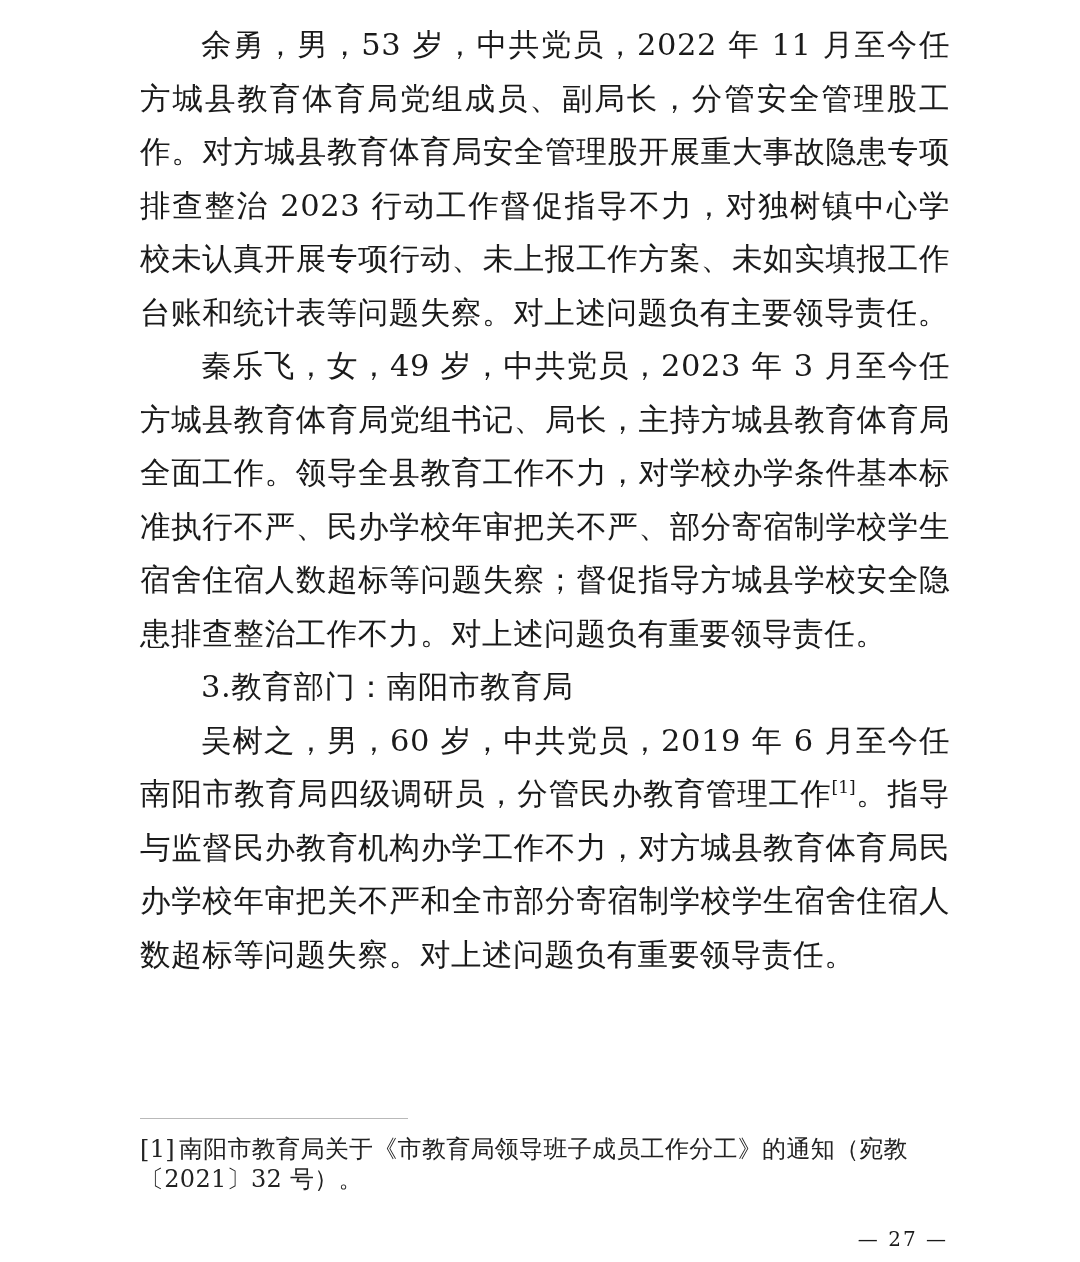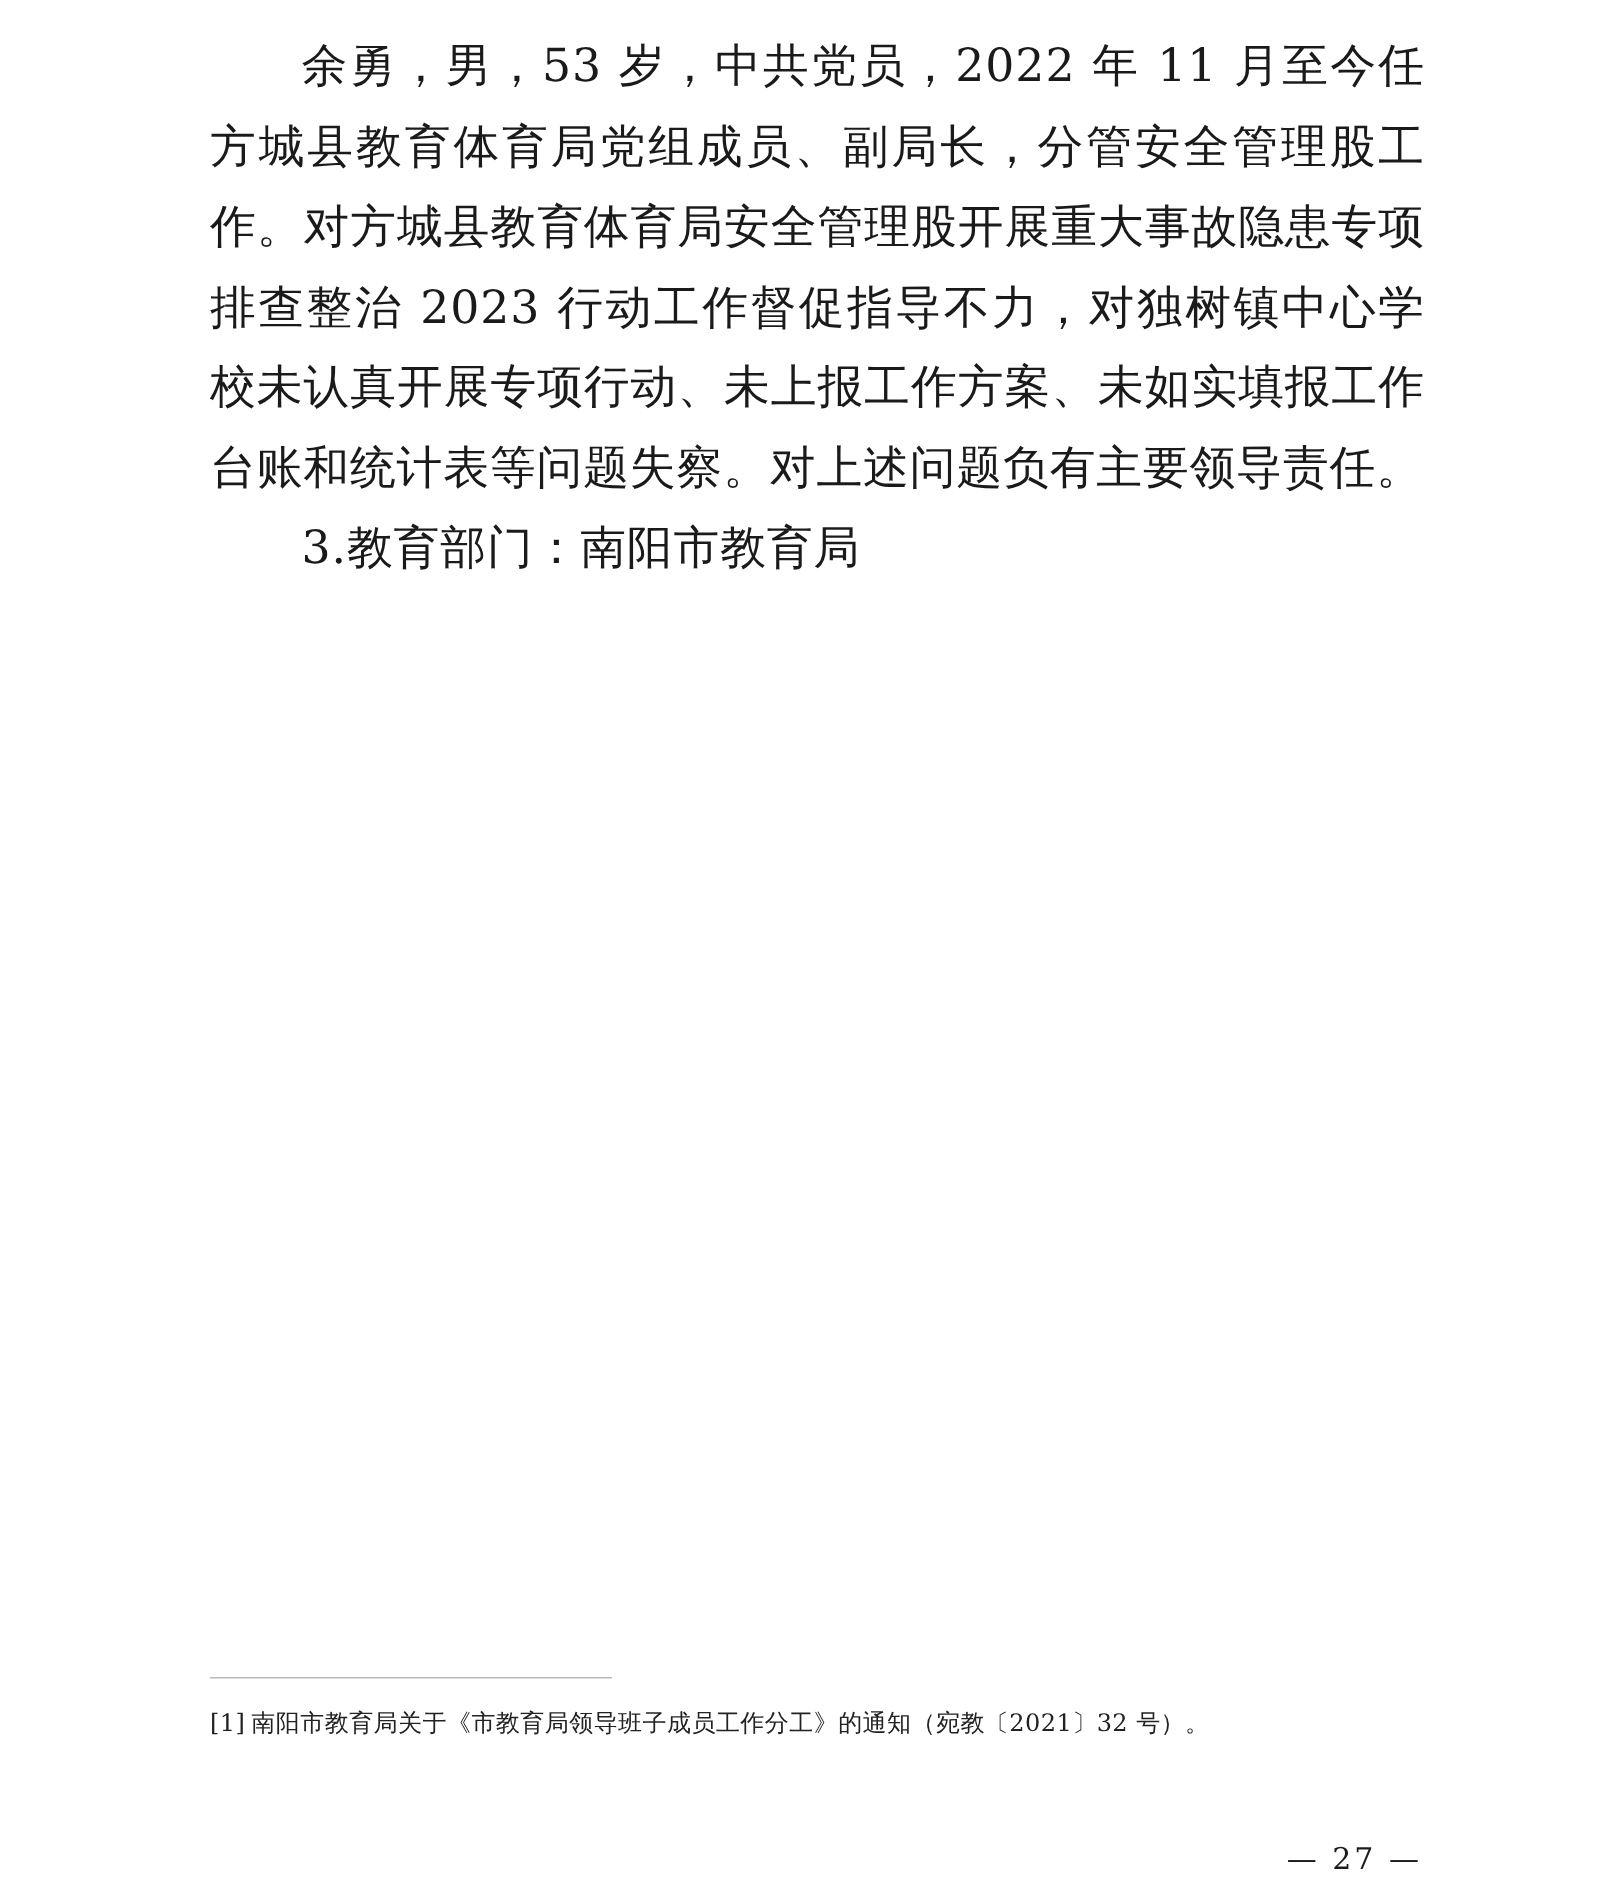--- a/index.html
+++ b/index.html
@@ -62,21 +62,21 @@
     top: 1106px;
     width: 268px;
     height: 1px;
     background: #b9b9b9;
   }
   .footnote {
     position: absolute;
     left: 140px;
     top: 1122px;
     width: 810px;
-    font-size: 16px;
+    font-size: 24px;
     line-height: 30px;
     letter-spacing: 0.3px;
     color: #222;
     font-family: "DejaVu Serif", "Liberation Serif", serif;
   }
   .footnote .marker {
     margin-right: 4px;
   }
   .page-number {
     position: absolute;
@@ -91,24 +91,26 @@
 </head>
 <body>
 
 <div class="page">
 
   <div class="content">
 
     <p class="para first">余勇，男，53 岁，中共党员，2022 年 11 月至今任方城县教育体育局党组成员、副局长，分管安全管理股工作。对方城县教育体育局安全管理股开展重大事故隐患专项排查整治 2023 行动工作督促指导不力，对独树镇中心学校未认真开展专项行动、未上报工作方案、未如实填报工作台账和统计表等问题失察。对上述问题负有主要领导责任。</p>
 
 
+    <p class="para">秦乐飞，女，49 岁，中共党员，2023 年 3 月至今任方城县教育体育局党组书记、局长，主持方城县教育体育局全面工作。领导全县教育工作不力，对学校办学条件基本标准执行不严、民办学校年审把关不严、部分寄宿制学校学生宿舍住宿人数超标等问题失察；督促指导方城县学校安全隐患排查整治工作不力。对上述问题负有重要领导责任。</p>
 
     <p class="heading">3.教育部门：南阳市教育局</p>
 
 
+    <p class="para"><span>吴树之，男，60 岁，中共党员，2019 年 6 月至今任南阳市教育局四级调研员，分管民办教育管理工作</span><sup class="fn">[1]</sup><span>。指导与监督民办教育机构办学工作不力，对方城县教育体育局民办学校年审把关不严和全市部分寄宿制学校学生宿舍住宿人数超标等问题失察。对上述问题负有重要领导责任。</span></p>
 
 
   </div>
 
   <div class="footnote-rule"></div>
 
   <div class="footnote"><span class="marker">[1]</span><span>南阳市教育局关于《市教育局领导班子成员工作分工》的通知（宛教〔2021〕32 号）。</span></div>
 
   <div class="page-number">— 27 —</div>
 

